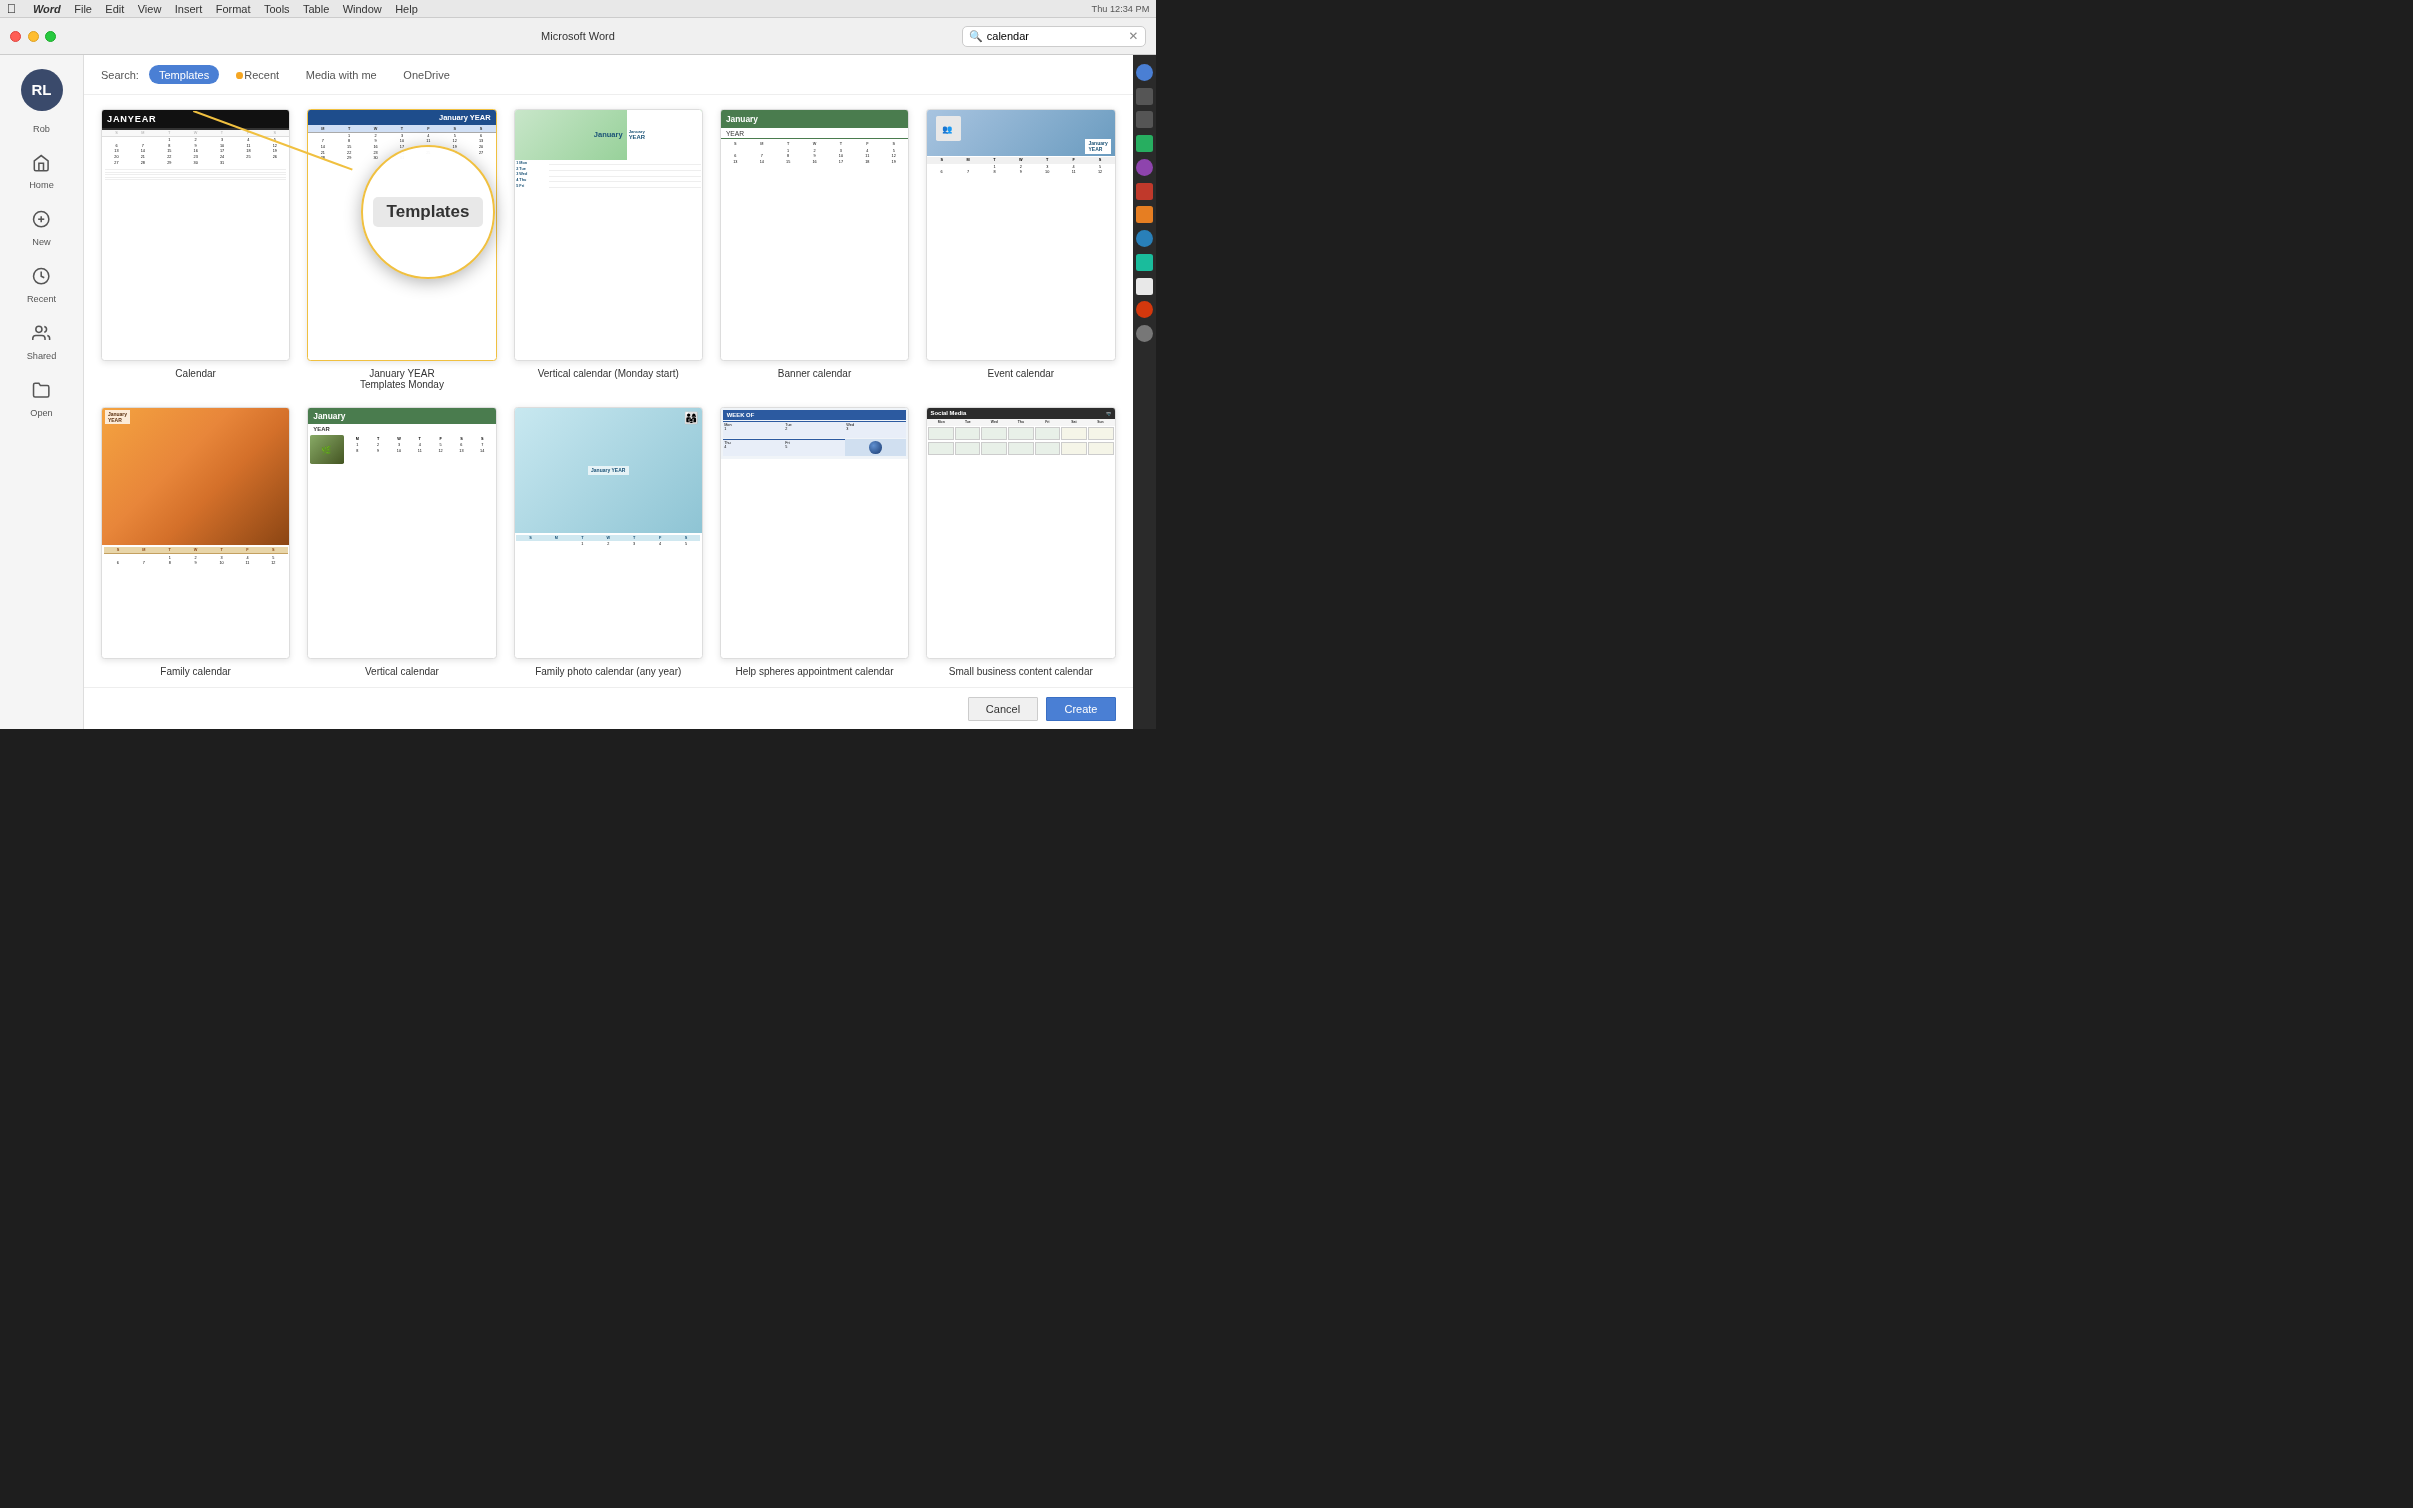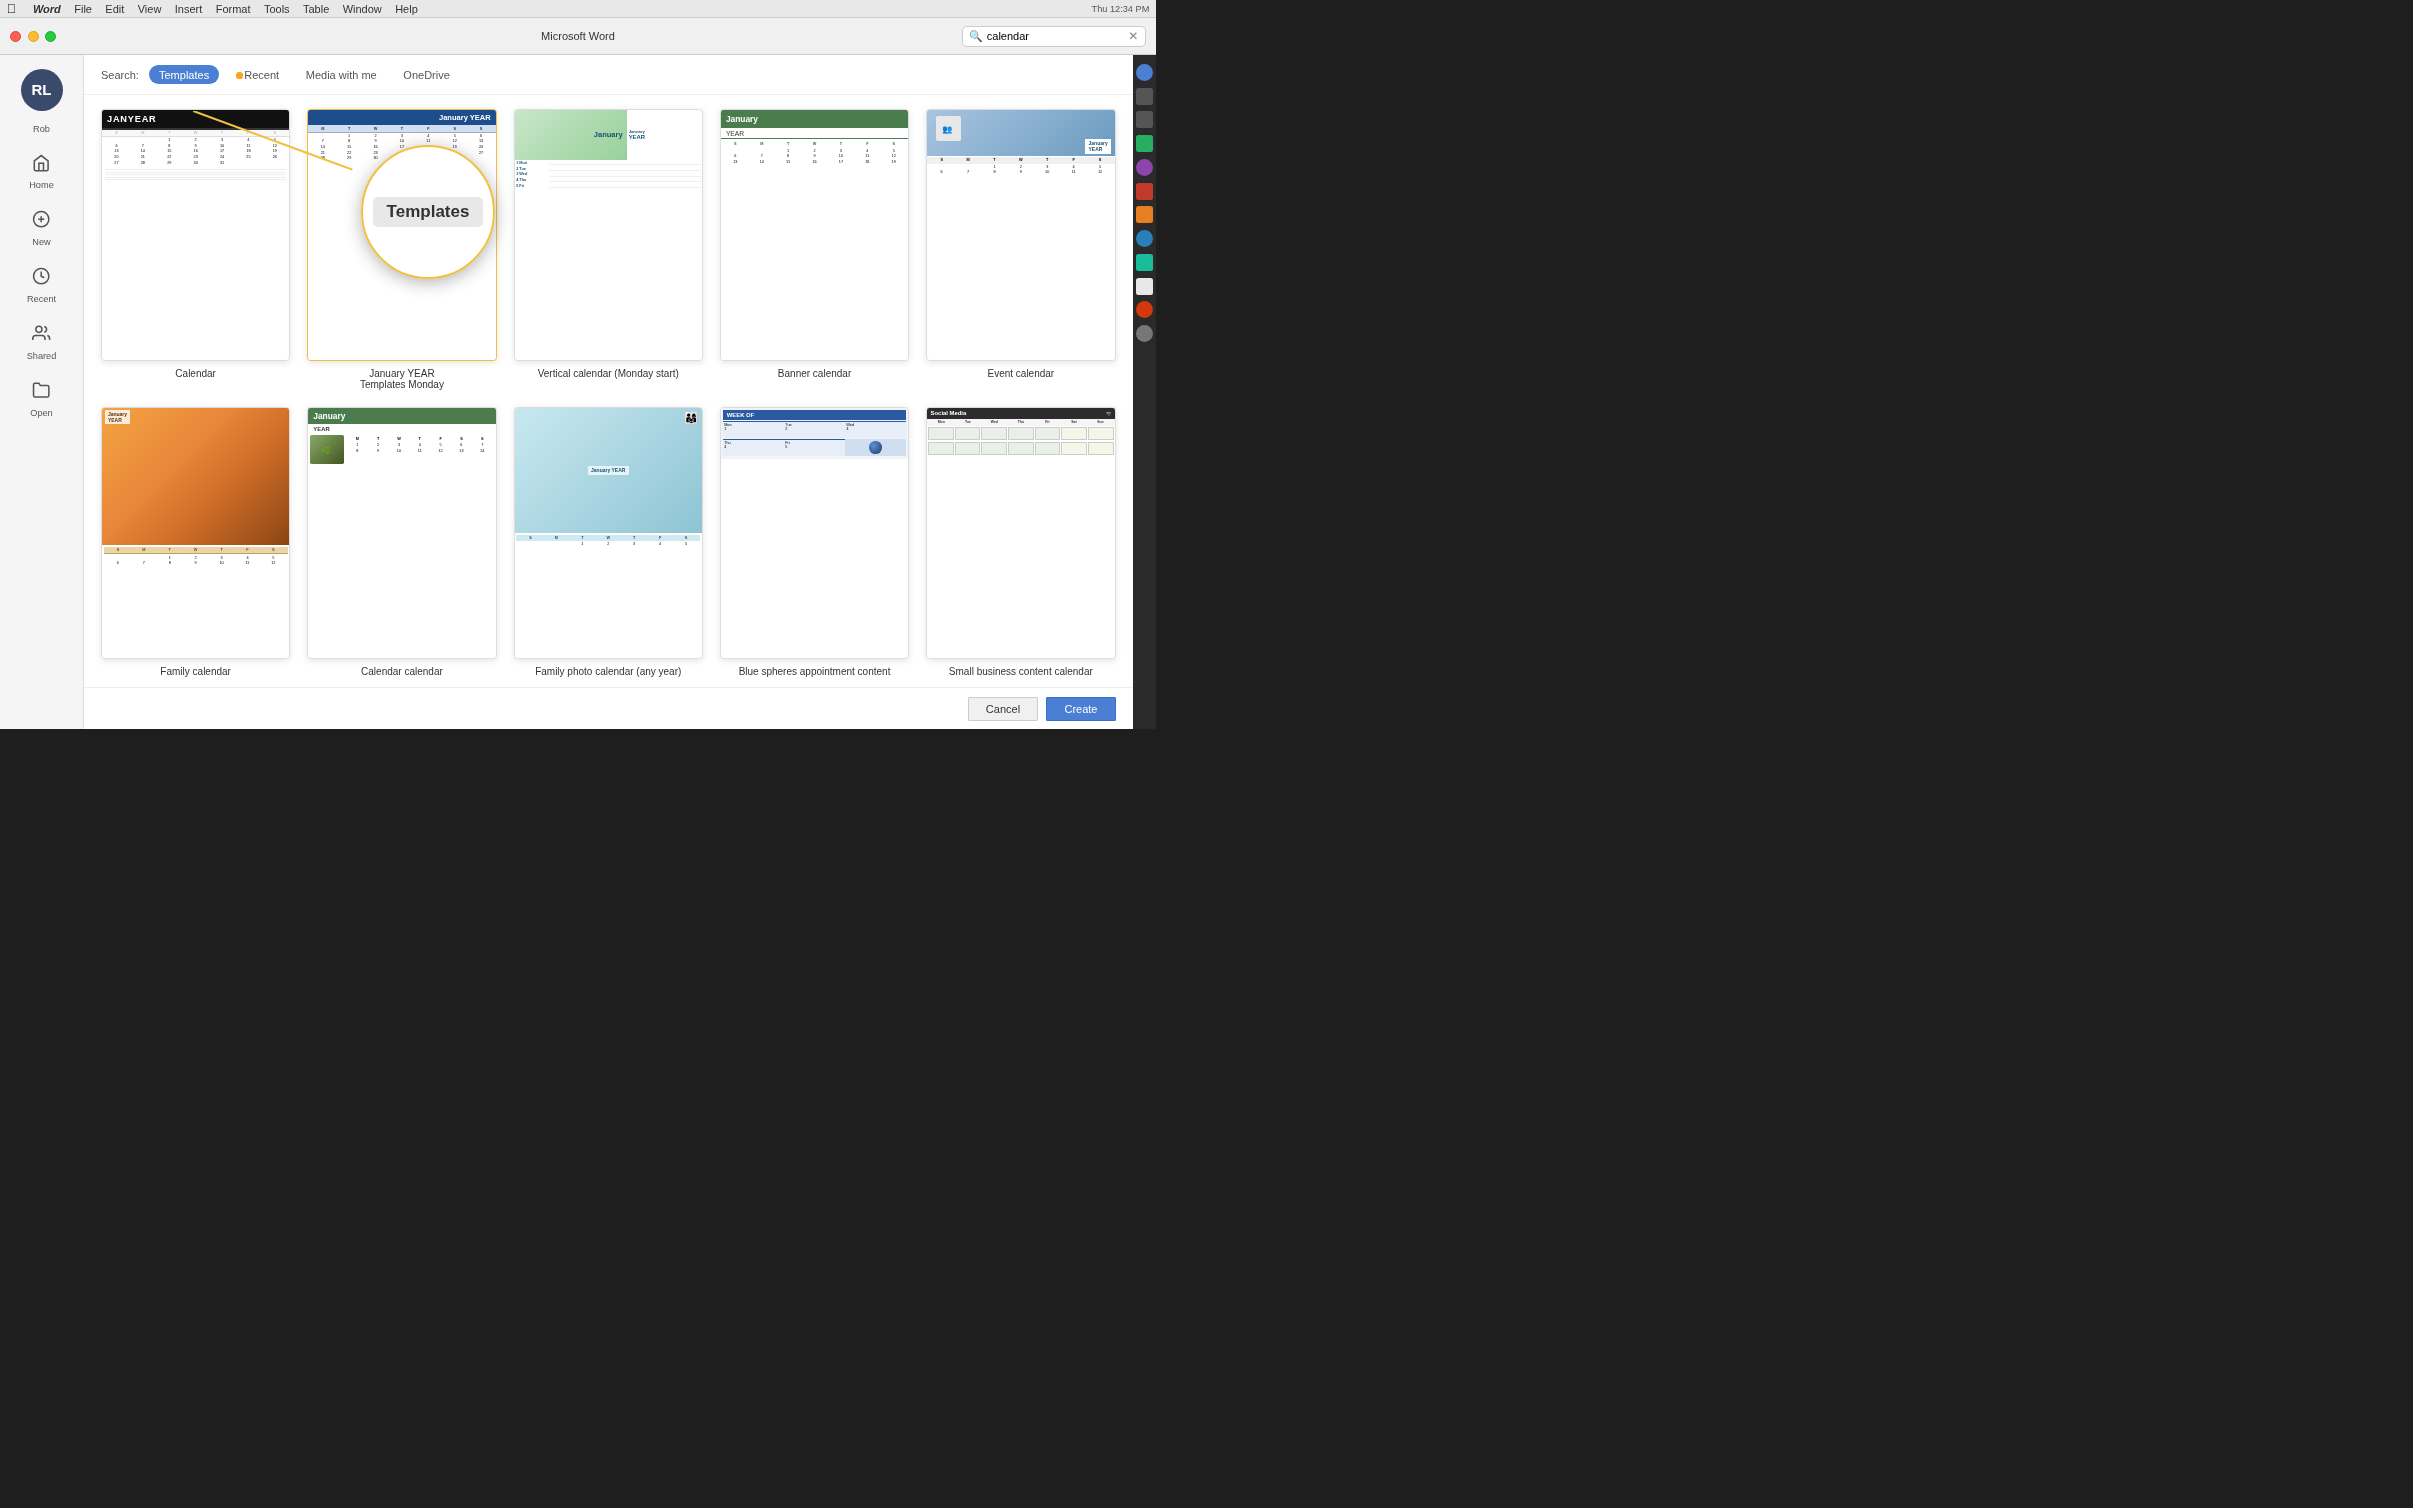--- a/index.html
+++ b/index.html
@@ -672,21 +672,21 @@
                     <div class="mini-cell">9</div>
                     <div class="mini-cell">10</div>
                     <div class="mini-cell">11</div>
                     <div class="mini-cell">12</div>
                     <div class="mini-cell">13</div>
                     <div class="mini-cell">14</div>
                 </div>
               </div>
             </div>
           </div>
-          <span class="template-name">Calendar calendar</span>
+          <span class="template-name">Vertical calendar</span>
         </div>
 
         <div class="template-item">
           <div class="template-preview">
             <div style="height:50%;background:linear-gradient(135deg,#c8e8f0,#8ec4d4);display:flex;align-items:center;justify-content:center;position:relative;">
               <div style="background:rgba(255,255,255,0.7);font-size:5px;font-weight:bold;color:#1a5276;padding:1.7px 3.4px;">January YEAR</div>
               <div style="position:absolute;right:3.4px;top:3.4px;font-size:11.7px;">👨‍👩‍👧</div>
             </div>
             <div style="padding:1.7px;">
               <div class="mini-grid" style="background:#d0e8f0;">
@@ -723,21 +723,21 @@
               </div>
               <div style="display:grid;grid-template-columns:repeat(3,1fr);gap:0.8px;margin-top:0.8px;">
                 <div style="background:#e8eef8;height:17px;font-size:3.8px;padding:0.8px;border-top:1.7px solid #2c5aa0;">Thu<br>4</div>
                 <div style="background:#e8eef8;height:17px;font-size:3.8px;padding:0.8px;border-top:1.7px solid #2c5aa0;">Fri<br>5</div>
                 <div style="background:#d0dff0;height:17px;display:flex;align-items:center;justify-content:center;">
                   <div style="width:12.6px;height:12.6px;background:radial-gradient(circle at 35% 35%,#6090d0,#1a3a70);border-radius:50%;"></div>
                 </div>
               </div>
             </div>
           </div>
-          <span class="template-name">Blue spheres appointment content</span>
+          <span class="template-name">Help spheres appointment calendar</span>
         </div>
 
         <div class="template-item">
           <div class="template-preview">
             <div style="background:#2c2c2c;color:white;font-size:5.9px;font-weight:bold;padding:2.5px 3.4px;display:flex;justify-content:space-between;align-items:center;">
               <span>Social Media</span>
               <span style="font-size:4.2px;">📷</span>
             </div>
             <div style="display:grid;grid-template-columns:repeat(7,1fr);font-size:3.4px;padding:0.8px;background:#f5f5f5;">
               <div style="padding:0.8px;font-weight:bold;color:#333;text-align:center;">Mon</div>

